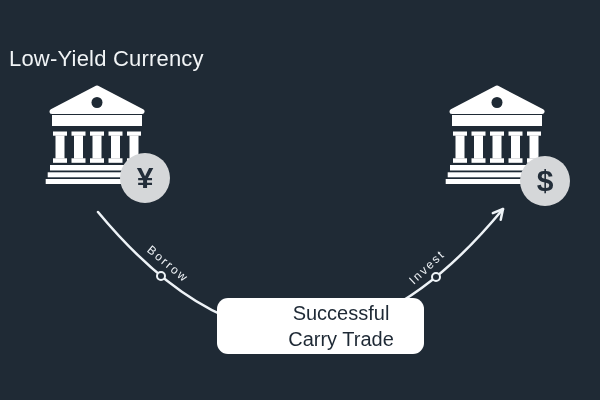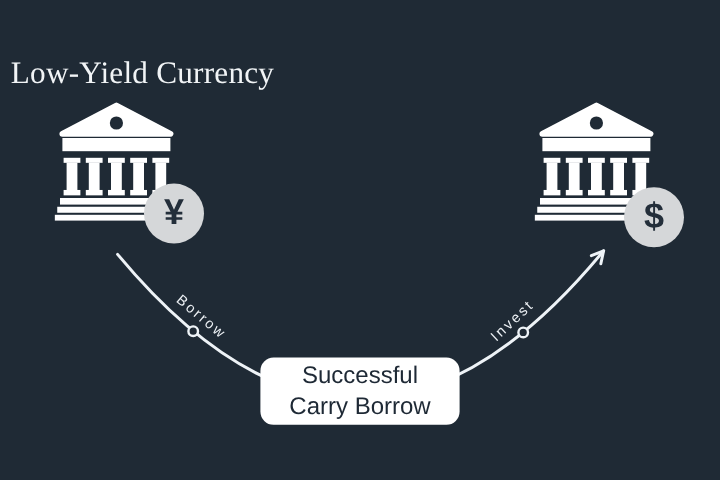--- a/index.html
+++ b/index.html
@@ -6,26 +6,25 @@
   .canvas{
     position:relative;
     width:600px;height:400px;
     background:#1f2a35;
     overflow:hidden;
     font-family:"Liberation Sans", sans-serif;
   }
   .node-title{
     position:absolute;
     top:46px;
-    font-size:26px;
+    font-size:22px;
     font-weight:500;
     letter-spacing:.2px;
     color:#f1f4f6;
     white-space:nowrap;
-    font-family:Liberation Serif, serif;
   }
   .node-title.left{left:9px;}
   .node-title.right{right:4px;}
   .flow-svg{position:absolute;left:0;top:0;z-index:1;}
   .bank{position:absolute;z-index:2;}
   .bank.left{left:45px;top:84px;}
   .bank.right{left:445px;top:84px;}
   .coin{
     position:absolute;z-index:3;
     width:50px;height:50px;border-radius:50%;
@@ -54,20 +53,21 @@
     position:absolute;z-index:5;
     left:217px;top:298px;
     width:166px;height:56px;
     background:#ffffff;
     border-radius:11px;
     display:flex;flex-direction:column;
     align-items:center;justify-content:center;
     font-size:20px;line-height:26px;
     color:#1e2935;
     text-align:center;
+    padding-left:41px;
   }
 </style>
 </head>
 <body>
 
 <div class="canvas">
 
   <div class="node-title left">Low-Yield Currency</div>
 
   <svg class="flow-svg" width="600" height="400" viewBox="0 0 600 400">
@@ -134,16 +134,16 @@
   </div>
   <div class="coin right">
     <span>$</span>
   </div>
 
   <div class="edge-label borrow">Borrow</div>
   <div class="edge-label invest">Invest</div>
 
   <div class="center-box">
     <div>Successful</div>
-    <div>Carry Borrow</div>
+    <div>Carry Trade</div>
   </div>
 
 </div>
 
 </body></html>

